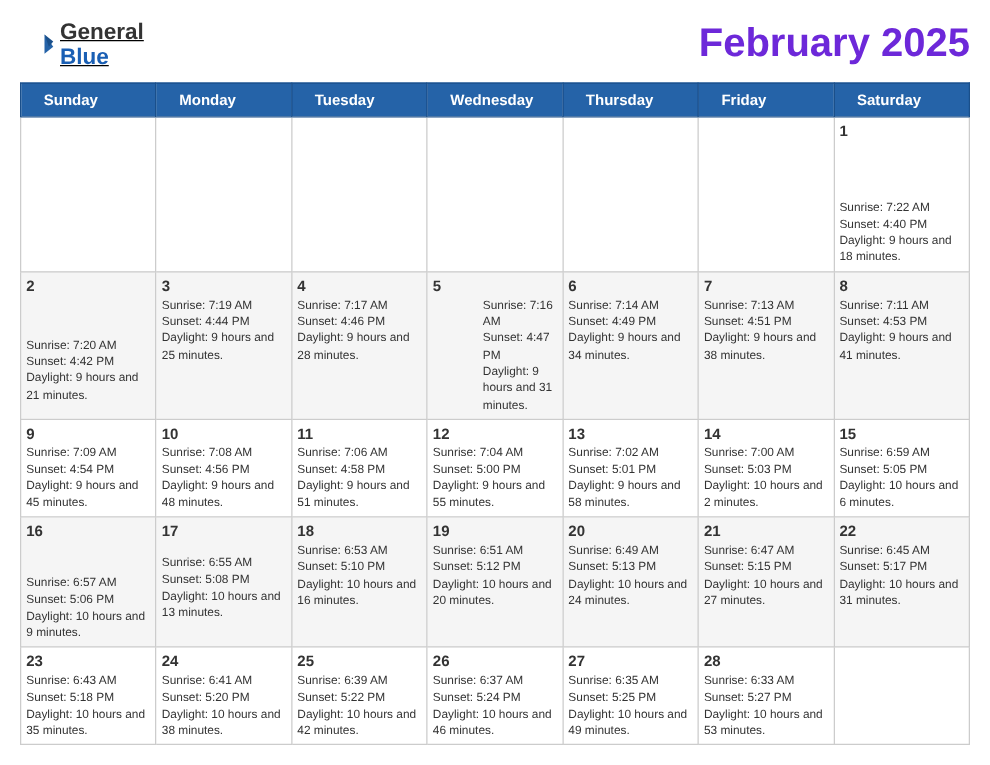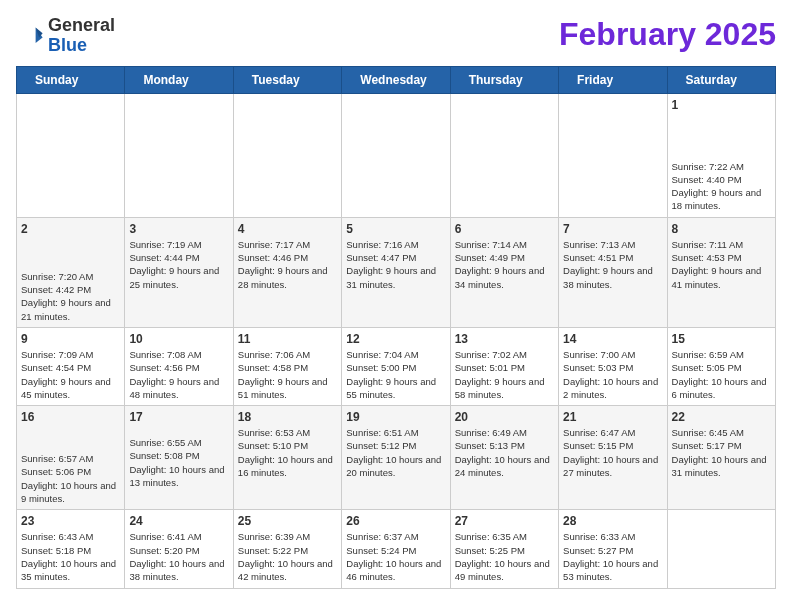--- a/index.html
+++ b/index.html
@@ -13,20 +13,21 @@
     .header-area {
       display: flex;
       justify-content: space-between;
       align-items: flex-start;
       margin-bottom: 10px;
     }
     .logo {
       display: flex;
       align-items: center;
       gap: 4px;
+      text-decoration: underline;
     }
     .logo-text {
       font-size: 18px;
       font-weight: bold;
       line-height: 1.1;
     }
     .logo-general { color: #333; }
     .logo-blue { color: #1a5fb4; }
     .logo-icon {
       width: 28px;
@@ -149,21 +150,21 @@
 Daylight: 9 hours and 25 minutes.</div>
         </td>
         <td>
           <span class="day-number">4</span>
           <div class="day-info" style="white-space: pre-line;">Sunrise: 7:17 AM
 Sunset: 4:46 PM
 Daylight: 9 hours and 28 minutes.</div>
         </td>
         <td>
           <span class="day-number">5</span>
-          <div class="day-info" style="white-space: pre-line;">Sunrise: 7:16 AM
+          <div class="day-info" style="white-space: pre-line; margin-left: 40px;">Sunrise: 7:16 AM
 Sunset: 4:47 PM
 Daylight: 9 hours and 31 minutes.</div>
         </td>
         <td>
           <span class="day-number">6</span>
           <div class="day-info" style="white-space: pre-line;">Sunrise: 7:14 AM
 Sunset: 4:49 PM
 Daylight: 9 hours and 34 minutes.</div>
         </td>
         <td>

